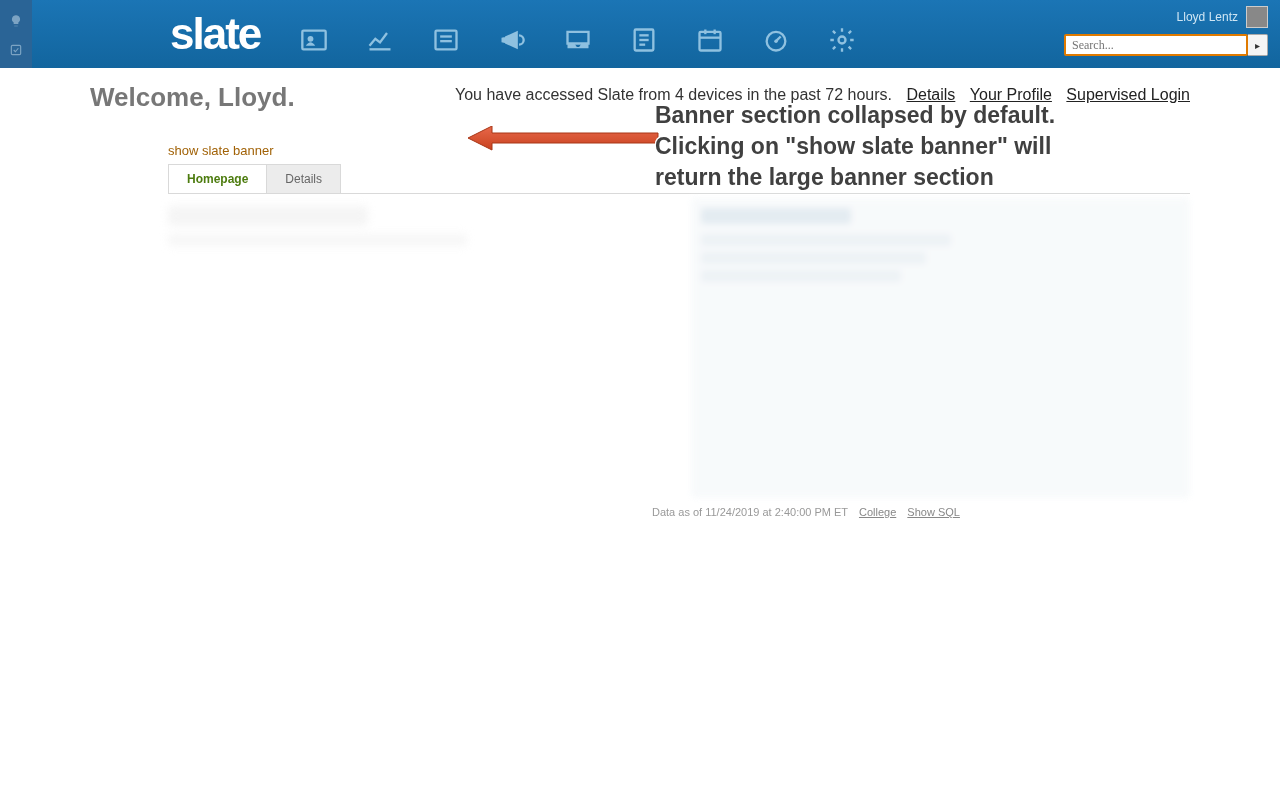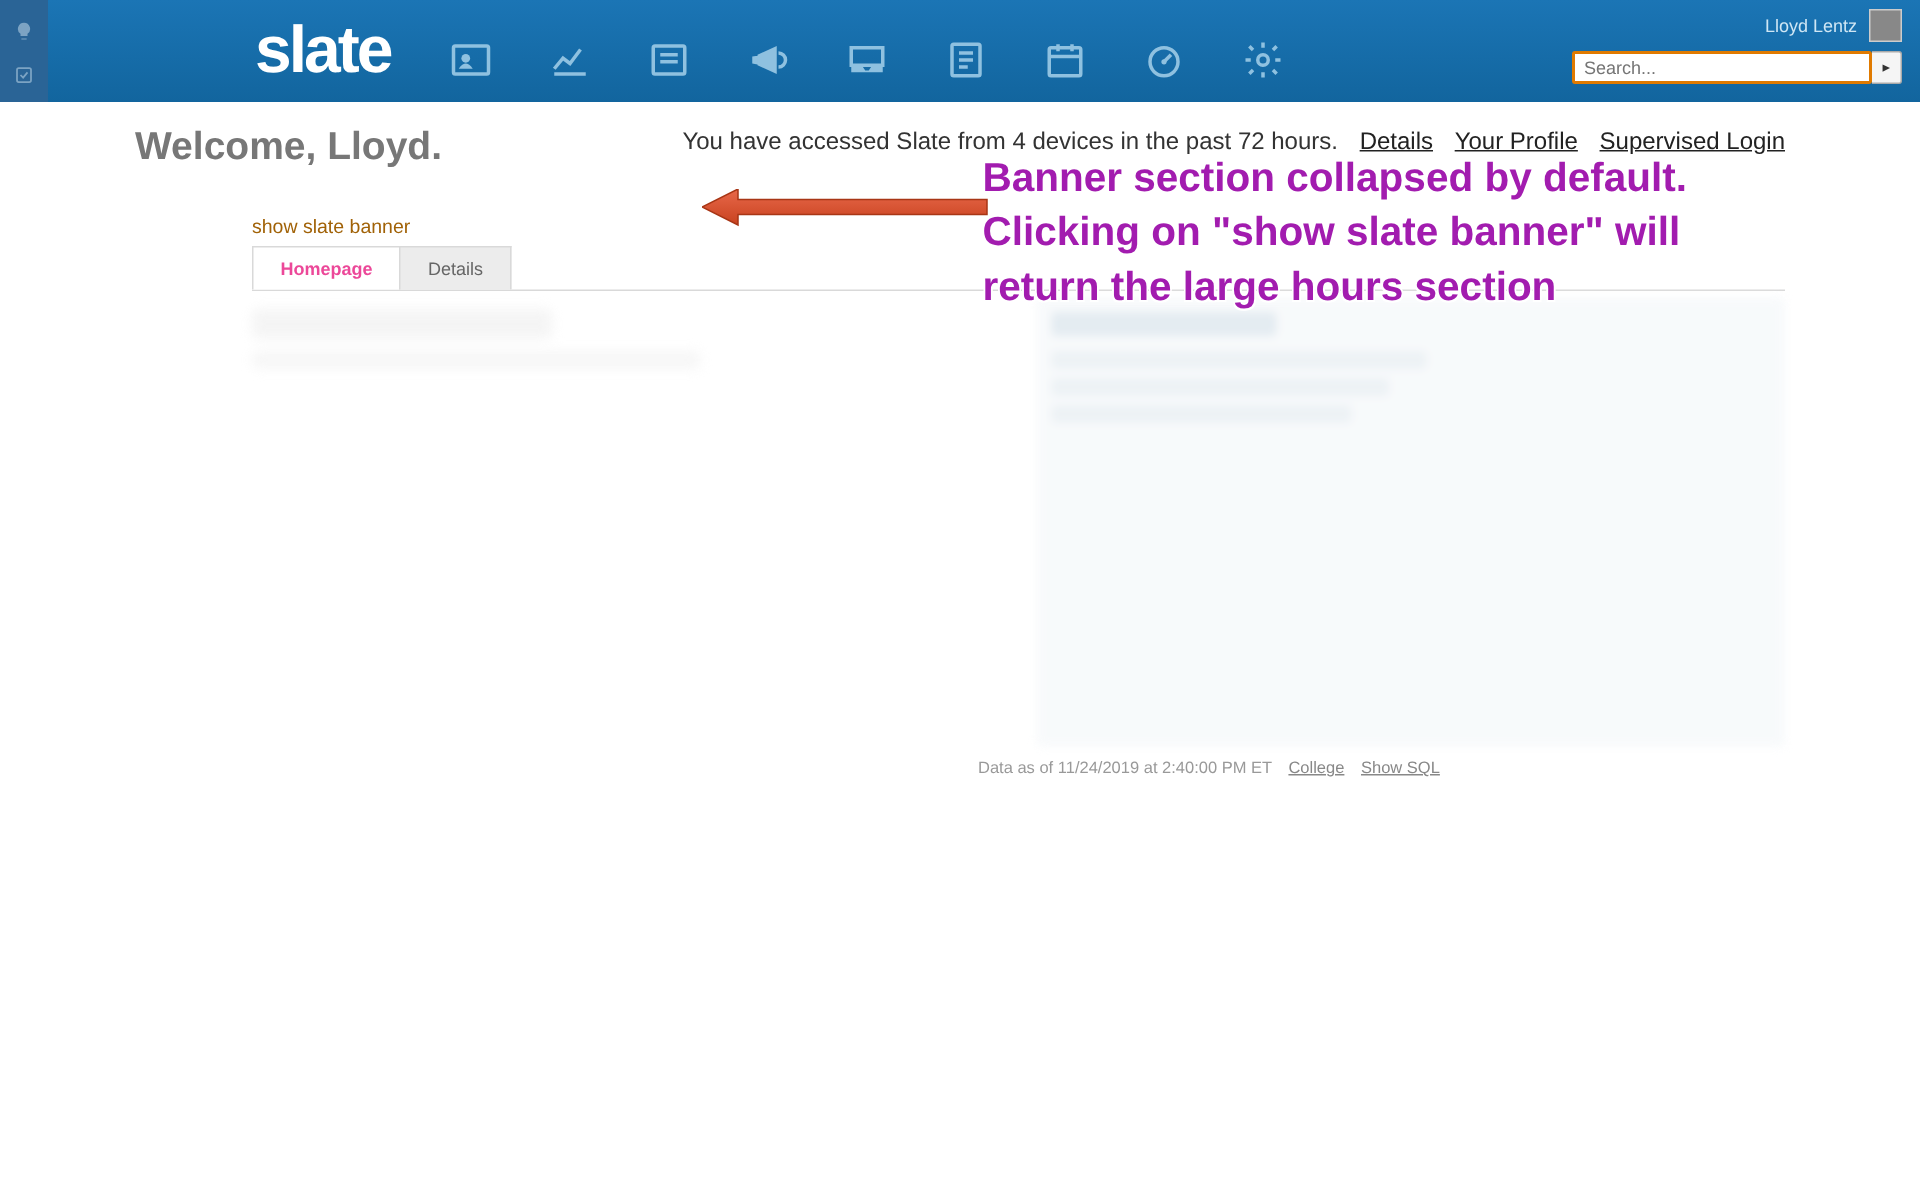--- a/index.html
+++ b/index.html
@@ -7,48 +7,48 @@
   .left-rail { position:absolute; left:0; top:0; width:32px; height:68px; background:#2a6496; display:flex; flex-direction:column; align-items:center; padding-top:14px; gap:12px; }
   .left-rail svg { opacity:.5; }
   .topbar { position:absolute; left:0; top:0; right:0; height:68px; background:#15679f; background:linear-gradient(#1b75b5,#12659e); padding-left:96px; display:flex; align-items:center; }
   .logo { position:absolute; left:170px; top:12px; color:#fff; font-size:44px; font-weight:700; letter-spacing:-2px; line-height:1; font-family:"Helvetica Neue",Arial,sans-serif; }
   .nav-icons { position:absolute; left:300px; top:26px; display:flex; gap:38px; }
   .nav-icons .nico { width:28px; height:26px; color:#8fc1e0; cursor:pointer; }
   .top-right { position:absolute; right:12px; top:6px; text-align:right; }
   .user-row { display:flex; align-items:center; justify-content:flex-end; gap:8px; color:#cfe6f4; font-size:12px; margin-bottom:6px; }
   .avatar { width:22px; height:22px; background:#888; border:1px solid #ccc; }
   .search-wrap { display:flex; align-items:center; }
-  .search-wrap input { width:200px; height:22px; border:2px solid #e07a00; border-radius:2px; font-size:12px; padding:2px 6px; outline:none; }
+  .search-wrap input { width:184px; height:22px; border:2px solid #e07a00; border-radius:2px; font-size:12px; padding:2px 6px; outline:none;font-family:Liberation Serif, serif; }
   .search-wrap .go { width:20px; height:22px; border:1px solid #aaa; border-left:none; background:#f5f5f5; color:#333; font-size:10px; display:flex; align-items:center; justify-content:center; cursor:pointer; border-radius:0 2px 2px 0; }
 
   .page { position:relative; margin:0 auto; width:1100px; padding-top:80px; }
   .welcome { color:#777; font-size:26px; font-weight:700; margin:2px 0 6px 0; }
   .info-right { position:absolute; right:0; top:86px; font-size:16px; color:#333; }
   .info-right a { color:#222; text-decoration:underline; margin-left:10px; cursor:pointer; }
 
   .banner-link { margin:24px 0 6px 78px; font-size:13px; color:#a16207; cursor:pointer; display:inline-block; }
 
   .tabs { margin-left:78px; border-bottom:1px solid #d9d9d9; display:flex; }
   .tab { padding:7px 18px; font-size:12px; border:1px solid #d9d9d9; border-bottom:none; background:#ececec; color:#666; cursor:pointer; margin-right:-1px; }
-  .tab.active { background:#fff; font-weight:700; color:#ec4899; }
+  .tab.active { background:#fff; font-weight:700; color:#4d7c0f; }
 
   .panels { margin-left:78px; display:flex; gap:24px; }
   .panel { flex:1; height:300px; border-top:none; }
   .panel.right { background:#f5f8fa; filter:blur(3px); opacity:.7; border-radius:4px; margin-top:4px; }
   .panel.left { filter:blur(4px); opacity:.6; margin-top:4px; }
 
   .panel-footer { margin-left:78px; padding-left:484px; margin-top:8px; font-size:11px; color:#999; }
   .panel-footer a { color:#888; text-decoration:underline; margin-left:8px; cursor:pointer; }
 
   .footer { position:absolute; left:0; right:0; top:560px; display:flex; justify-content:space-between; font-size:12px; color:#888; padding:0 0; }
   .footer .fr { color:#bbb; }
 
   
   .anno-arrow { position:absolute; left:378px; top:126px; pointer-events:none; }
-  .anno-text { position:absolute; left:565px; top:100px; color:#a21caf; font-size:27px; font-weight:700; line-height:1.35; text-shadow: -1px 0 #fff, 1px 0 #fff, 0 -1px #fff, 0 1px #fff, -1px -1px #fff, 1px 1px #fff, -1px 1px #fff, 1px -1px #fff; font-family:"Helvetica Neue",Arial,sans-serif; pointer-events:none; }
+  .anno-text { position:absolute; left:565px; top:100px; color:#404040; font-size:23px; font-weight:700; line-height:1.35; text-shadow: -1px 0 #fff, 1px 0 #fff, 0 -1px #fff, 0 1px #fff, -1px -1px #fff, 1px 1px #fff, -1px 1px #fff, 1px -1px #fff; font-family:"Helvetica Neue",Arial,sans-serif; pointer-events:none; }
 </style>
 </head>
 <body>
 
 <div class="topbar">
   <div class="logo">slate</div>
 
   <div class="nav-icons">
     <span class="nico">
       <svg viewBox="0 0 24 24" fill="currentColor">
@@ -186,15 +186,15 @@
       <linearGradient id="ag" x1="0" y1="0" x2="0" y2="1">
         <stop offset="0" stop-color="#e8684a"></stop>
           <stop offset="1" stop-color="#c8421f"></stop>
       </linearGradient>
     </defs>
     <polygon points="0,12 24,0 24,7 190,7 190,17 24,17 24,24" fill="url(#ag)" stroke="#a83616" stroke-width="1"></polygon>
   </svg>
   <div class="anno-text">
     <div>Banner section collapsed by default.</div>
     <div>Clicking on "show slate banner" will</div>
-    <div>return the large hours section</div>
+    <div>return the large banner section</div>
   </div>
 </div>
 
 </body></html>

